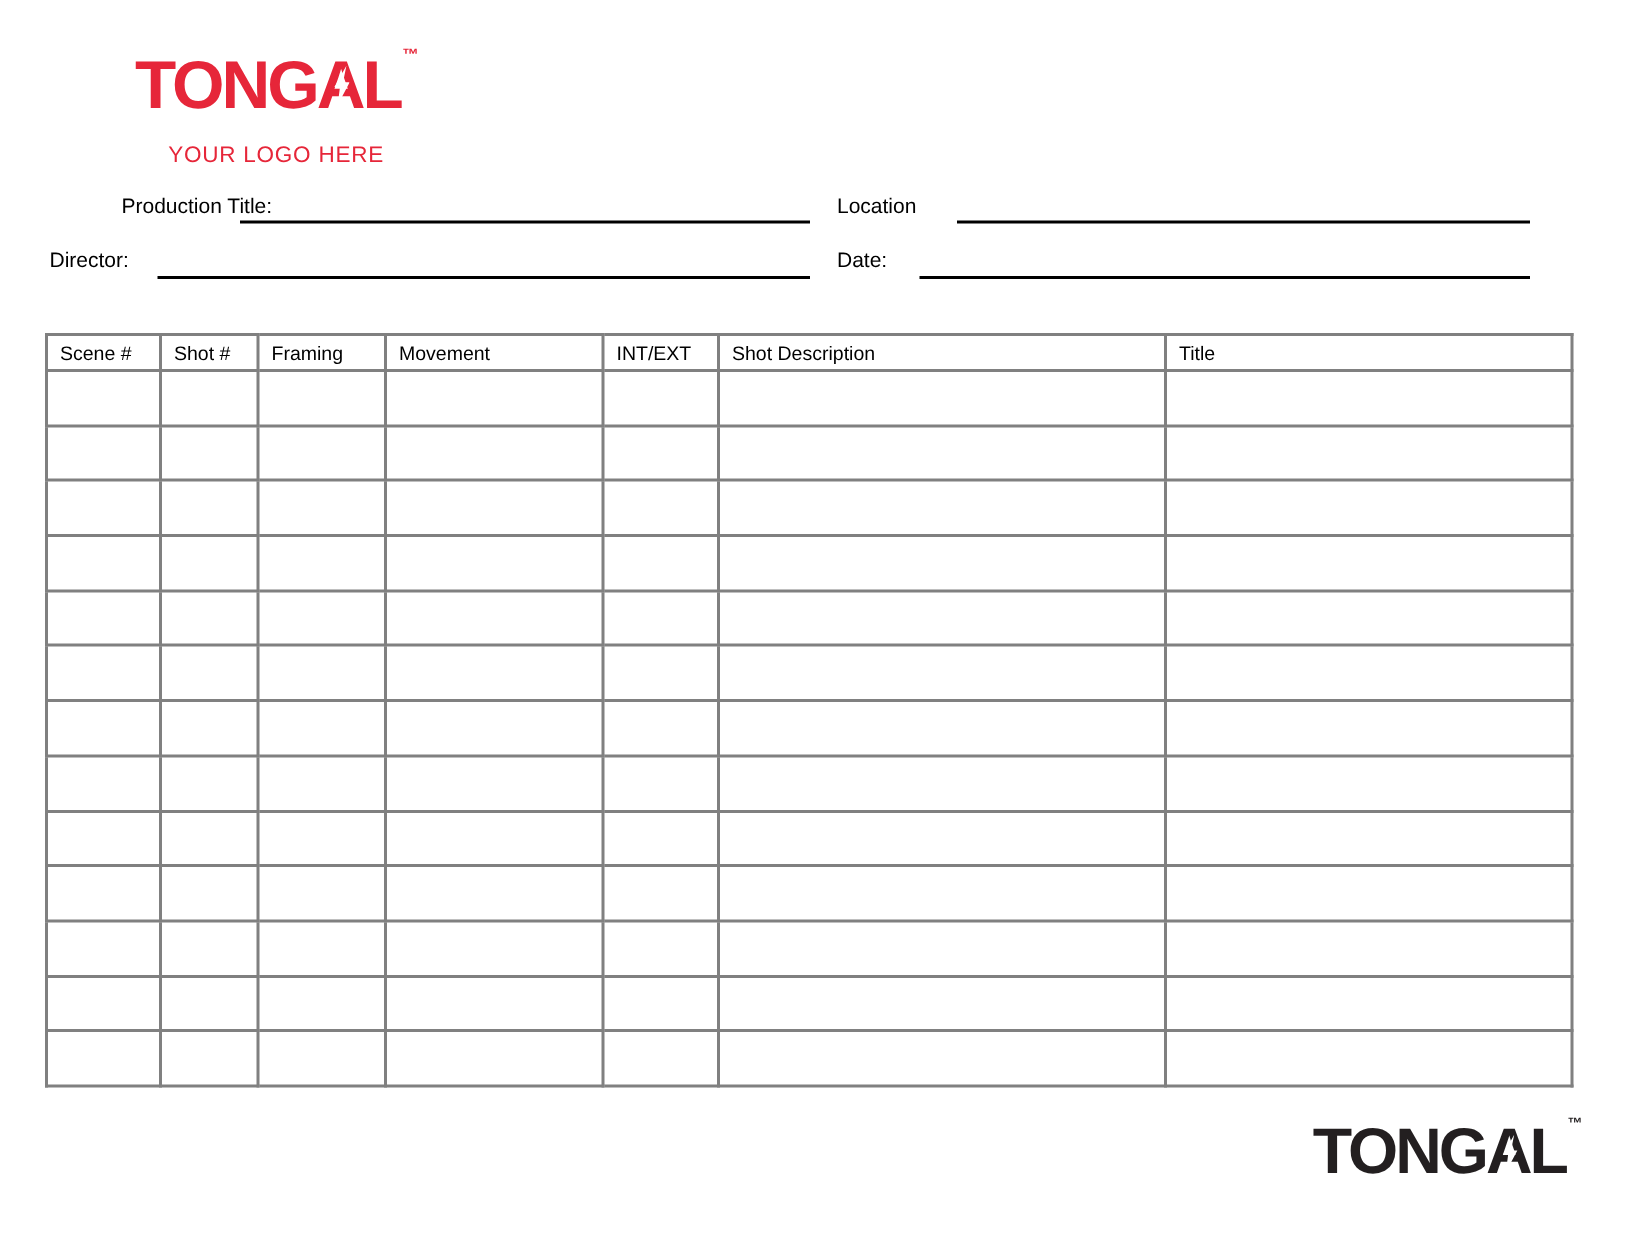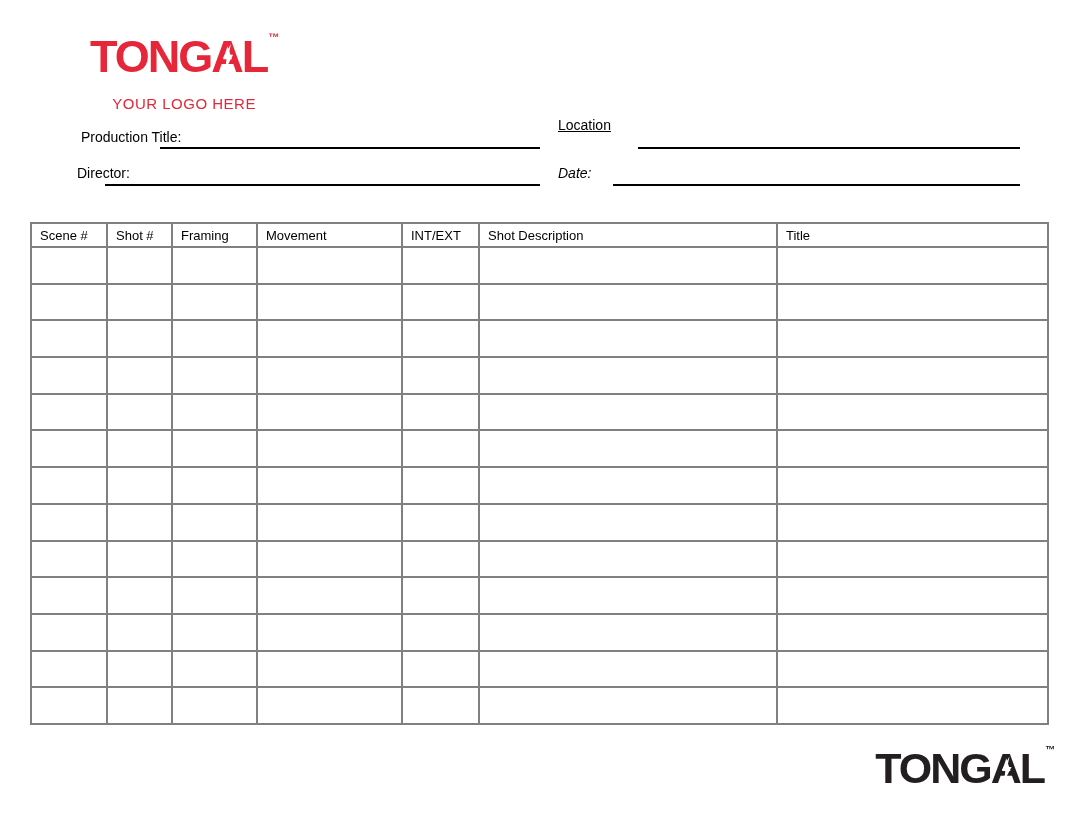--- a/index.html
+++ b/index.html
@@ -75,23 +75,23 @@
     color: #000;
     white-space: nowrap;
   }
   .form-line {
     position: absolute;
     height: 2px;
     background: #000;
     cursor: text;
   }
   .lbl-production { left: 33px;  top: 129px; margin-left: 48px; }
-  .lbl-location   { left: 558px; top: 117px; text-decoration: underline; }
-  .lbl-director   { left: 33px;  top: 165px; margin-left: 44px; }
-  .lbl-date       { left: 558px; top: 165px; font-style: italic; }
+  .lbl-location   { left: 558px; top: 129px; }
+  .lbl-director   { left: 33px;  top: 165px; }
+  .lbl-date       { left: 558px; top: 165px; }
   .line-production { left: 160px; top: 147px; width: 380px; }
   .line-location   { left: 638px; top: 147px; width: 382px; }
   .line-director   { left: 105px; top: 184px; width: 435px; }
   .line-date       { left: 613px; top: 184px; width: 407px; }
 
   
   .shot-table {
     position: absolute;
     left: 30px;
     top: 222px;

